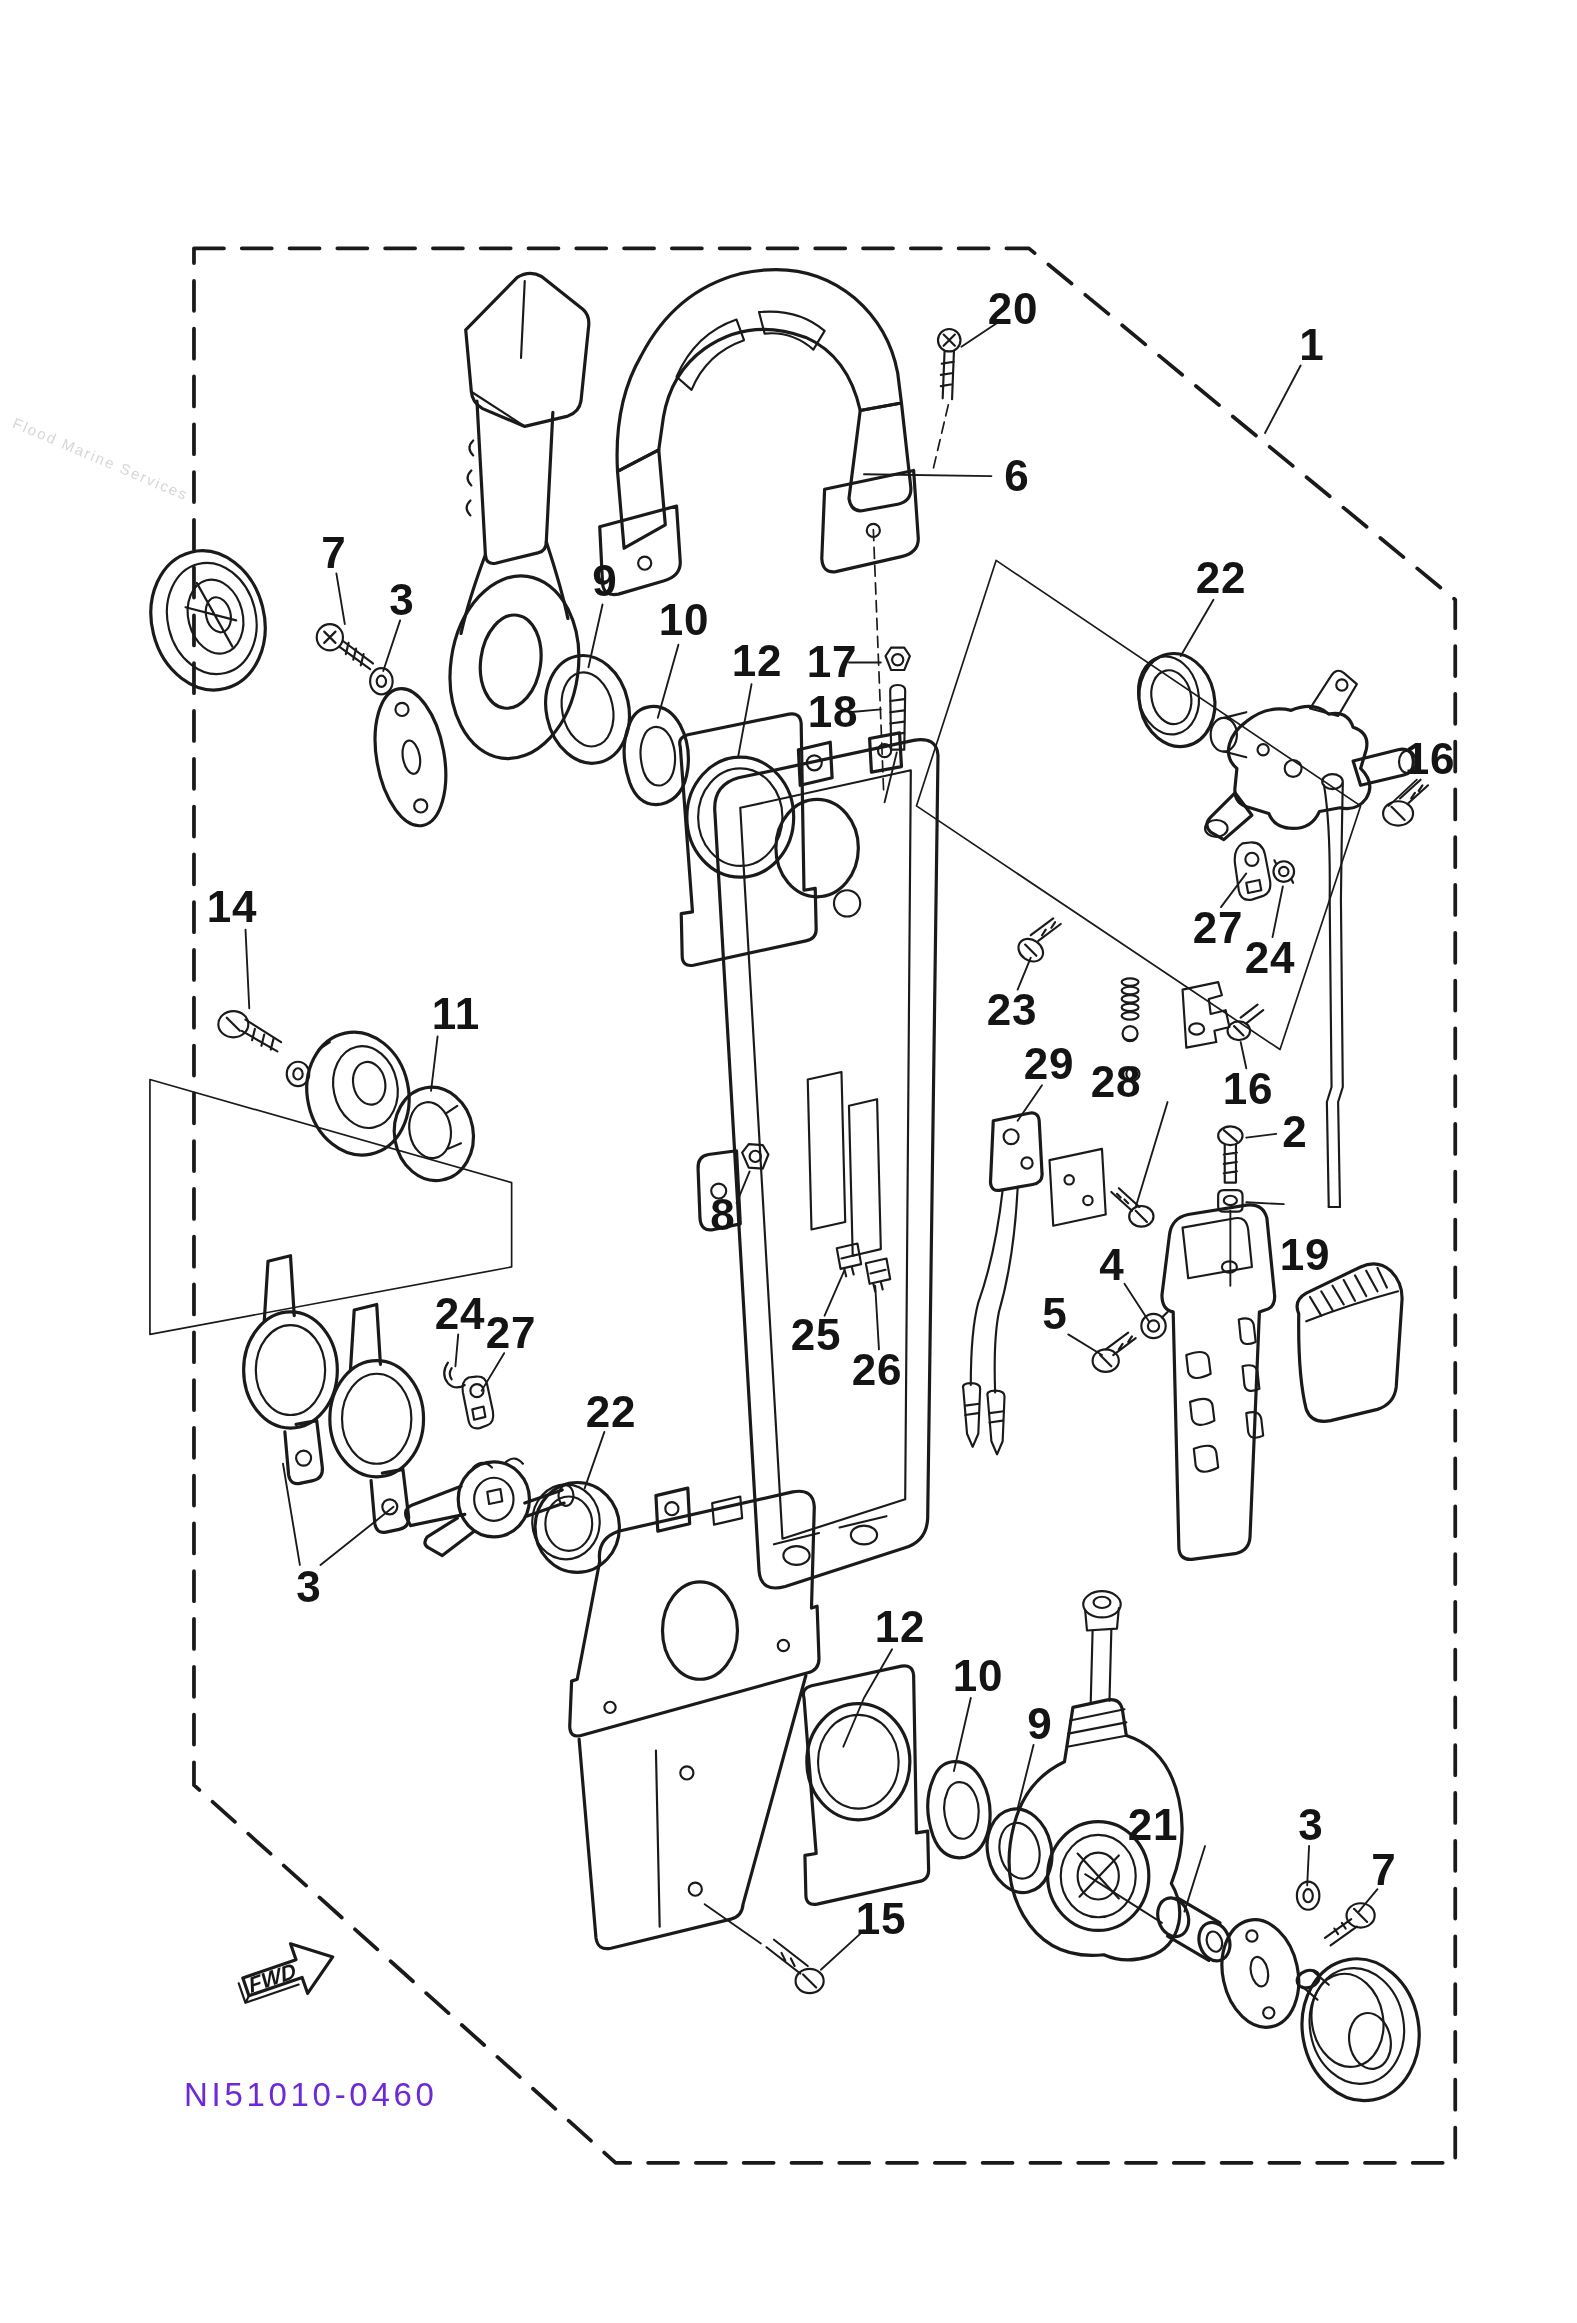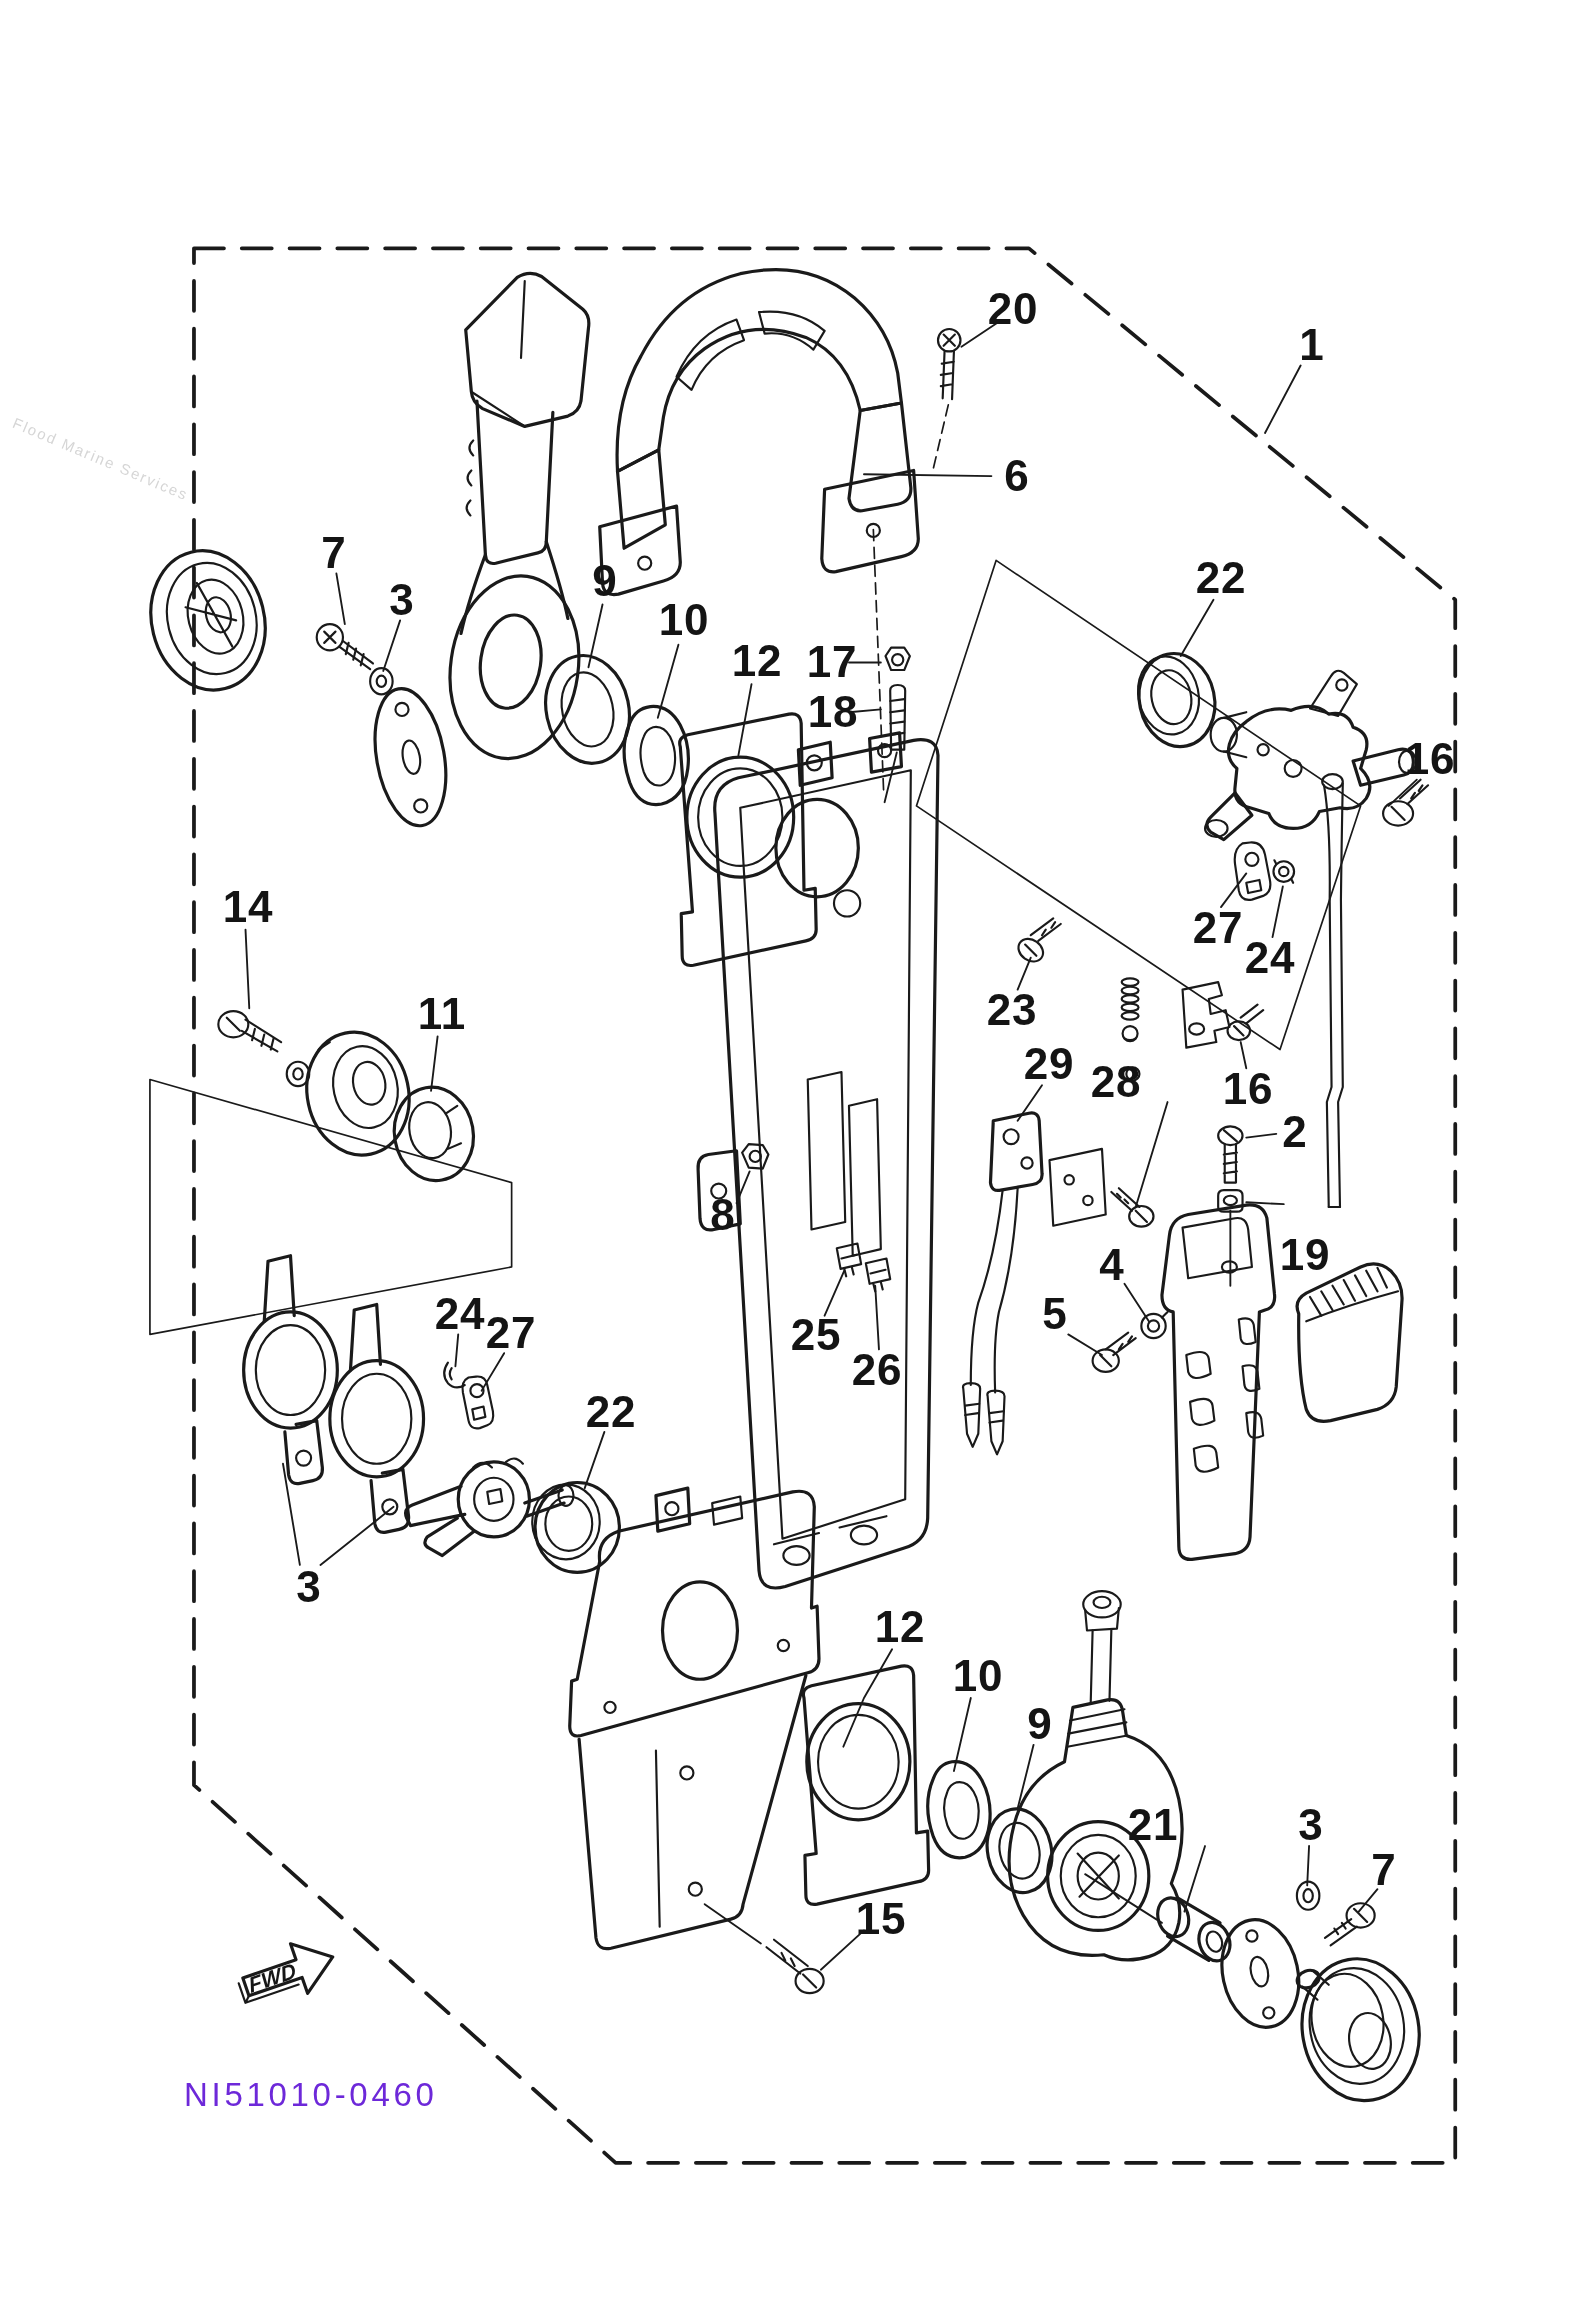--- a/index.html
+++ b/index.html
@@ -462,22 +462,22 @@
   <div class="callout" style="left:402px;top:600px">3</div>
   <div class="callout" style="left:605px;top:581px">9</div>
   <div class="callout" style="left:684px;top:620px">10</div>
   <div class="callout" style="left:757px;top:661px">12</div>
   <div class="callout" style="left:832px;top:662px">17</div>
   <div class="callout" style="left:833px;top:712px">18</div>
   <div class="callout" style="left:1221px;top:578px">22</div>
   <div class="callout" style="left:1430px;top:759px">16</div>
   <div class="callout" style="left:1218px;top:928px">27</div>
   <div class="callout" style="left:1270px;top:958px">24</div>
-  <div class="callout" style="left:248px;top:907px">14</div>
-  <div class="callout" style="left:442px;top:1014px">11</div>
+  <div class="callout" style="left:232px;top:907px">14</div>
+  <div class="callout" style="left:456px;top:1014px">11</div>
   <div class="callout" style="left:1012px;top:1010px">23</div>
   <div class="callout" style="left:723px;top:1215px">8</div>
   <div class="callout" style="left:1049px;top:1064px">29</div>
   <div class="callout" style="left:1116px;top:1082px">28</div>
   <div class="callout" style="left:1248px;top:1089px">16</div>
   <div class="callout" style="left:1295px;top:1132px">2</div>
   <div class="callout" style="left:1305px;top:1255px">19</div>
   <div class="callout" style="left:816px;top:1335px">25</div>
   <div class="callout" style="left:877px;top:1370px">26</div>
   <div class="callout" style="left:1055px;top:1314px">5</div>

